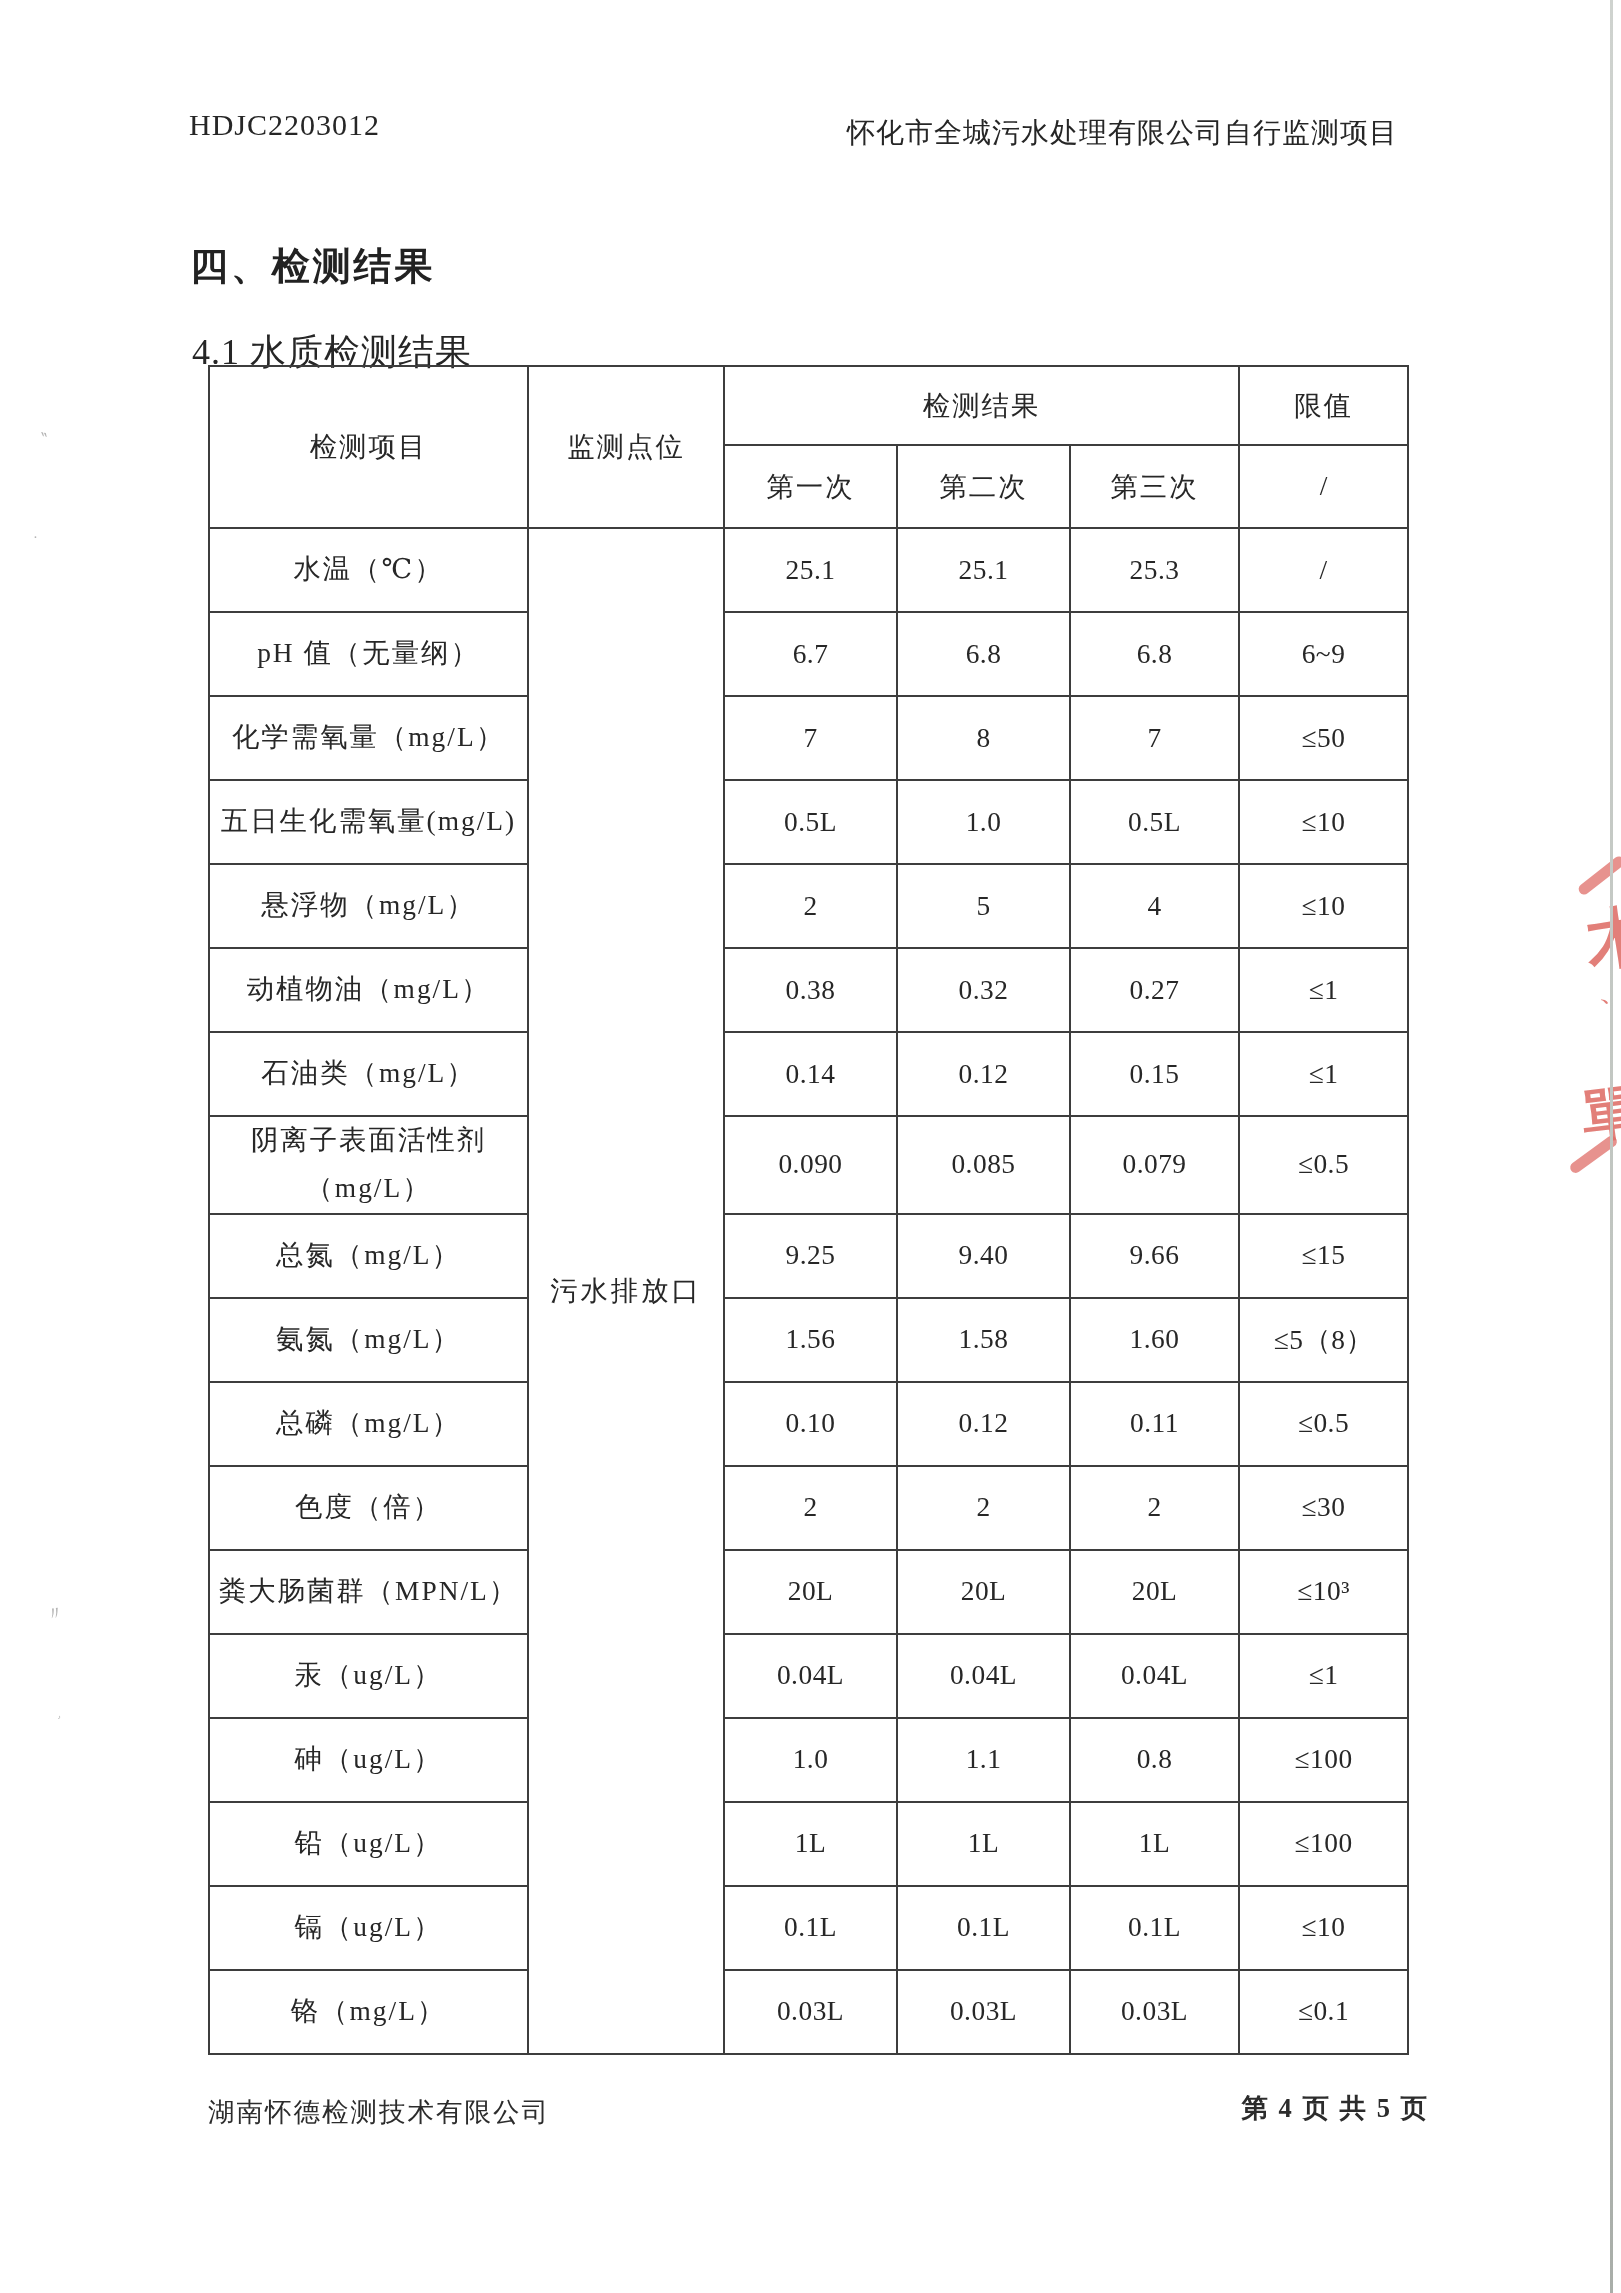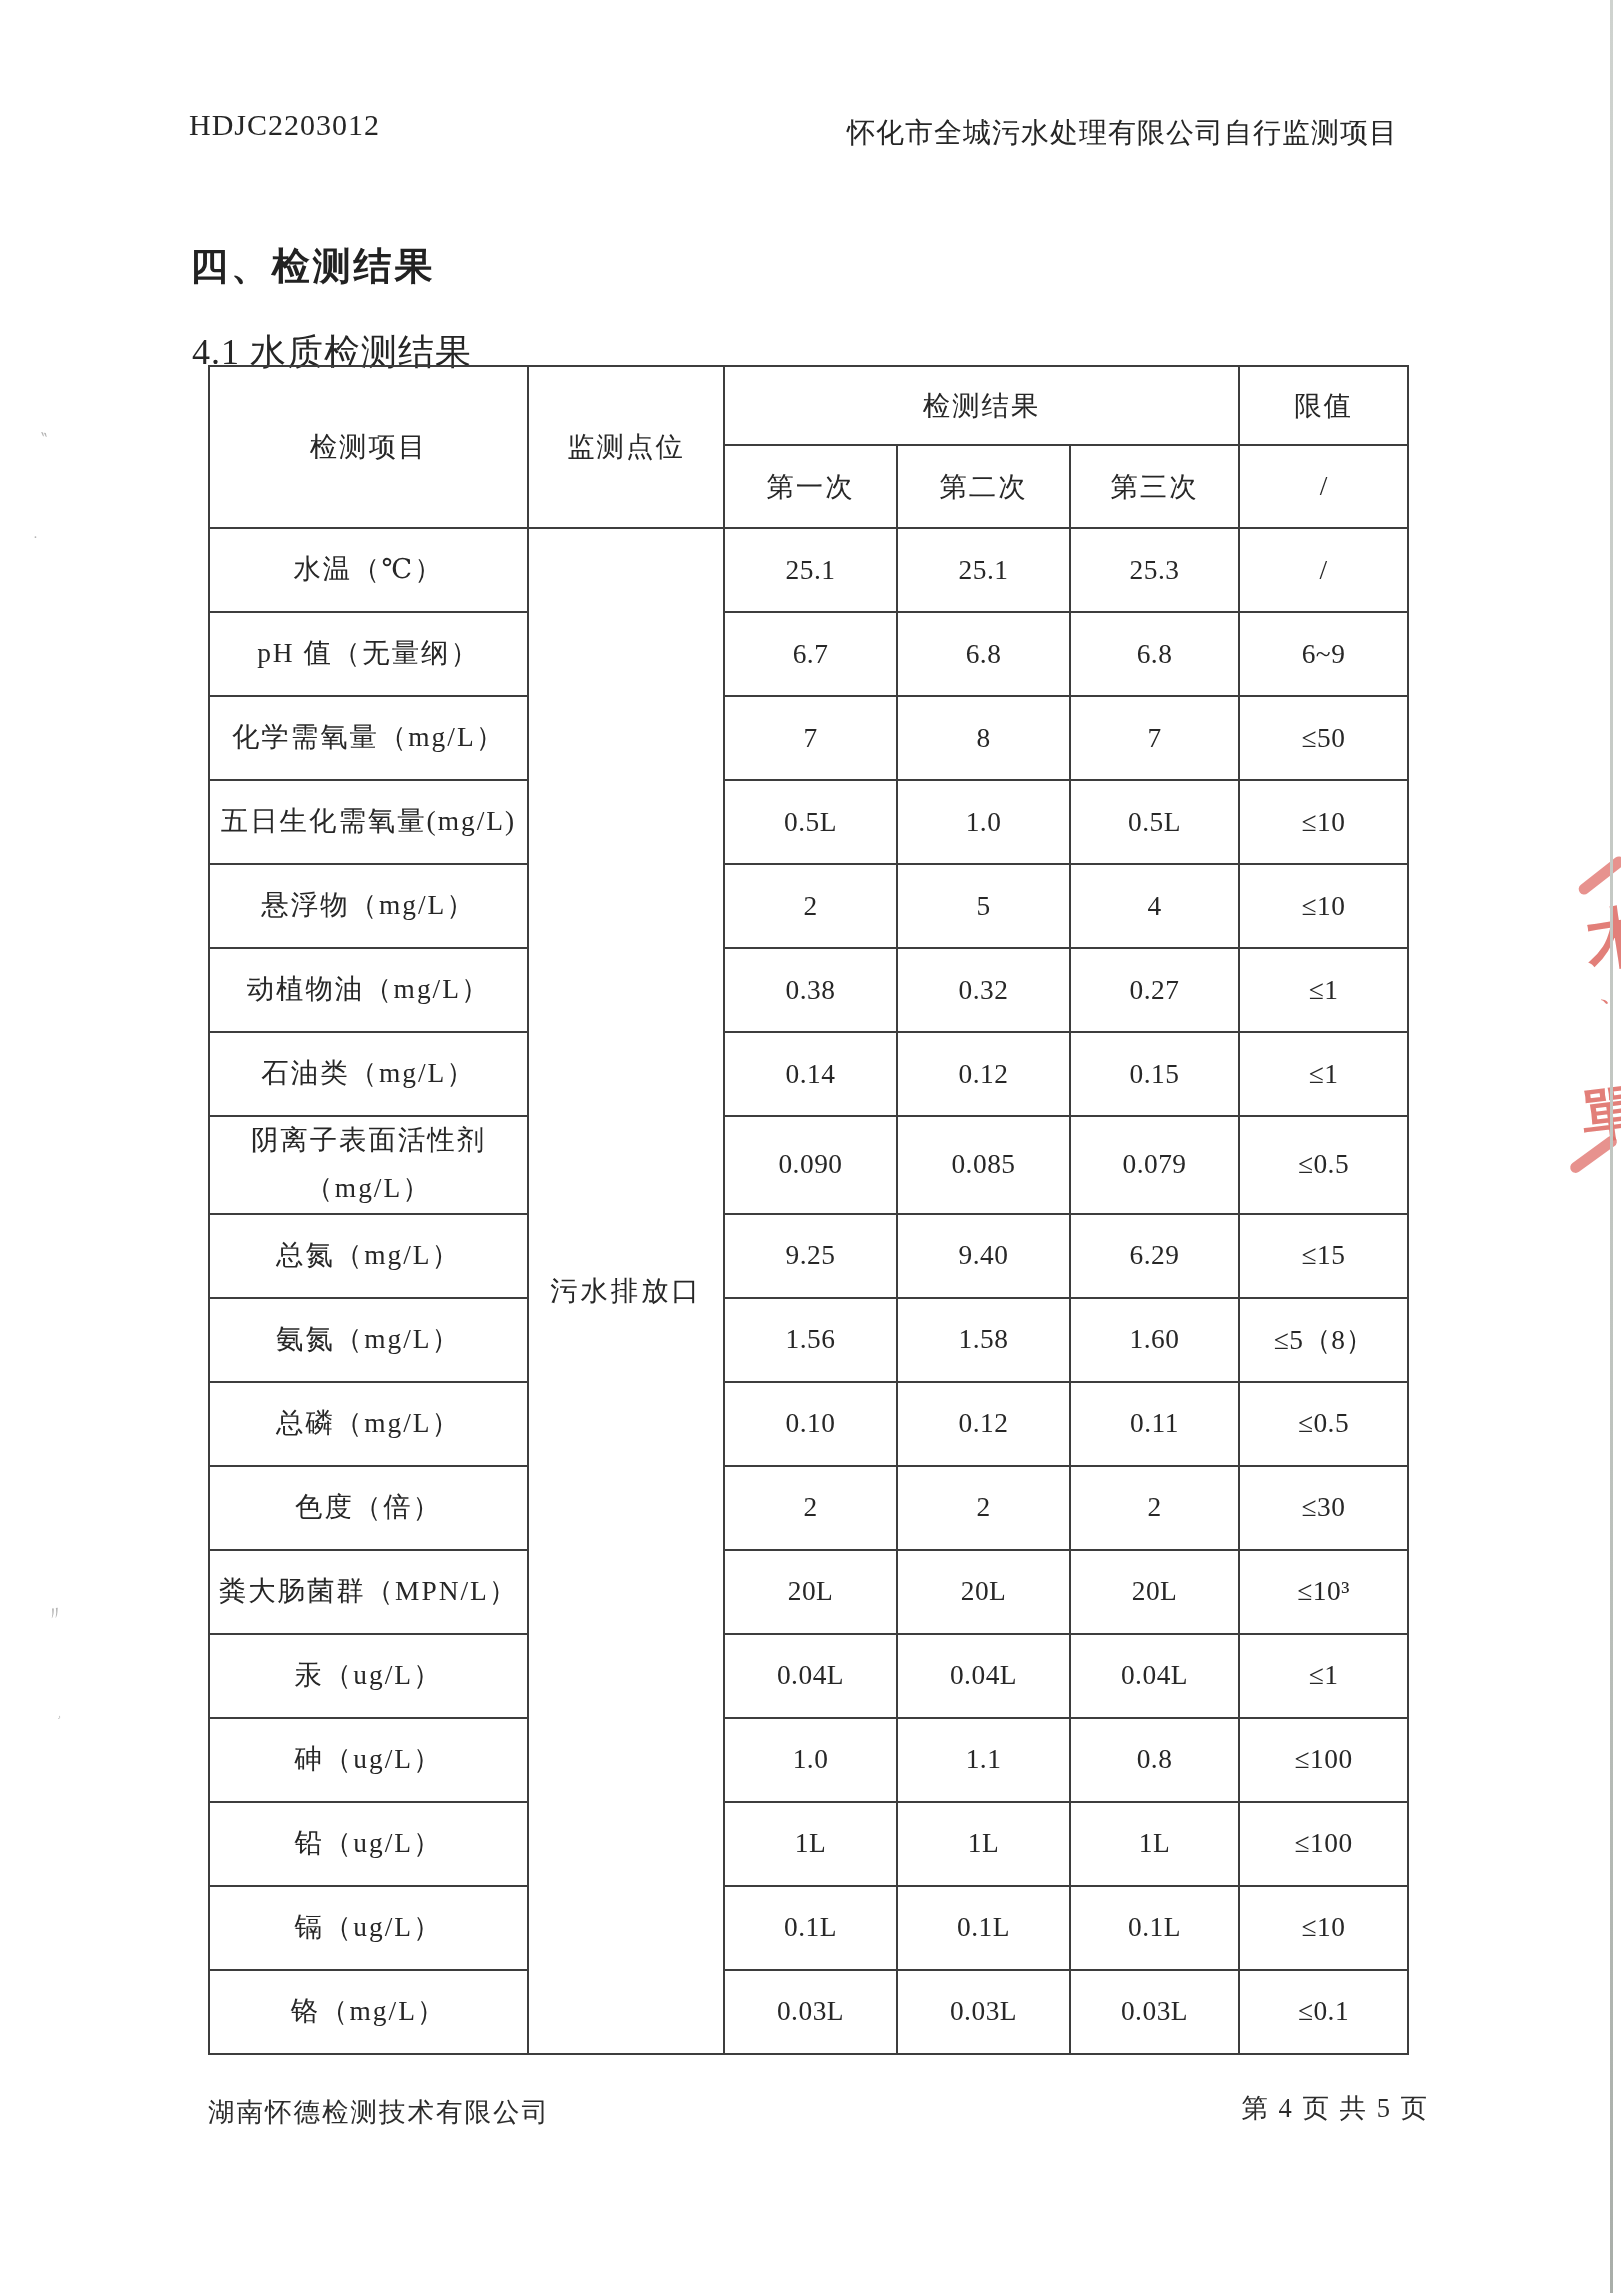--- a/index.html
+++ b/index.html
@@ -79,20 +79,21 @@
     font-size: 26.5px;
     letter-spacing: 2px;
     color: #2c2c2c;
   }
   .footer-page {
     position: absolute;
     right: 192px; top: 2090px;
     font-size: 26.5px;
     letter-spacing: 2px;
     color: #2c2c2c;
+    font-weight: bold;
   }
 
   
   .stamp { position: absolute; color: rgba(221, 104, 98, 0.85); pointer-events: none; }
   .stamp-bar {
     width: 55px; height: 10.8px;
     background: rgba(223, 110, 104, 0.75);
     border-radius: 5.9px;
   }
   .stamp-bar-top { left: 1574px; top: 870px; transform: rotate(-38deg); }
@@ -219,21 +220,21 @@
       <td class="num-cell">0.090</td>
       <td class="num-cell">0.085</td>
       <td class="num-cell">0.079</td>
       <td class="num-cell">≤0.5</td>
     </tr>
         <tr class="data-row">
       <td class="item-cell">总氮（mg/L）</td>
 
       <td class="num-cell">9.25</td>
       <td class="num-cell">9.40</td>
-      <td class="num-cell">6.29</td>
+      <td class="num-cell">9.66</td>
       <td class="num-cell">≤15</td>
     </tr>
         <tr class="data-row">
       <td class="item-cell">氨氮（mg/L）</td>
 
       <td class="num-cell">1.56</td>
       <td class="num-cell">1.58</td>
       <td class="num-cell">1.60</td>
       <td class="num-cell">≤5（8）</td>
     </tr>

